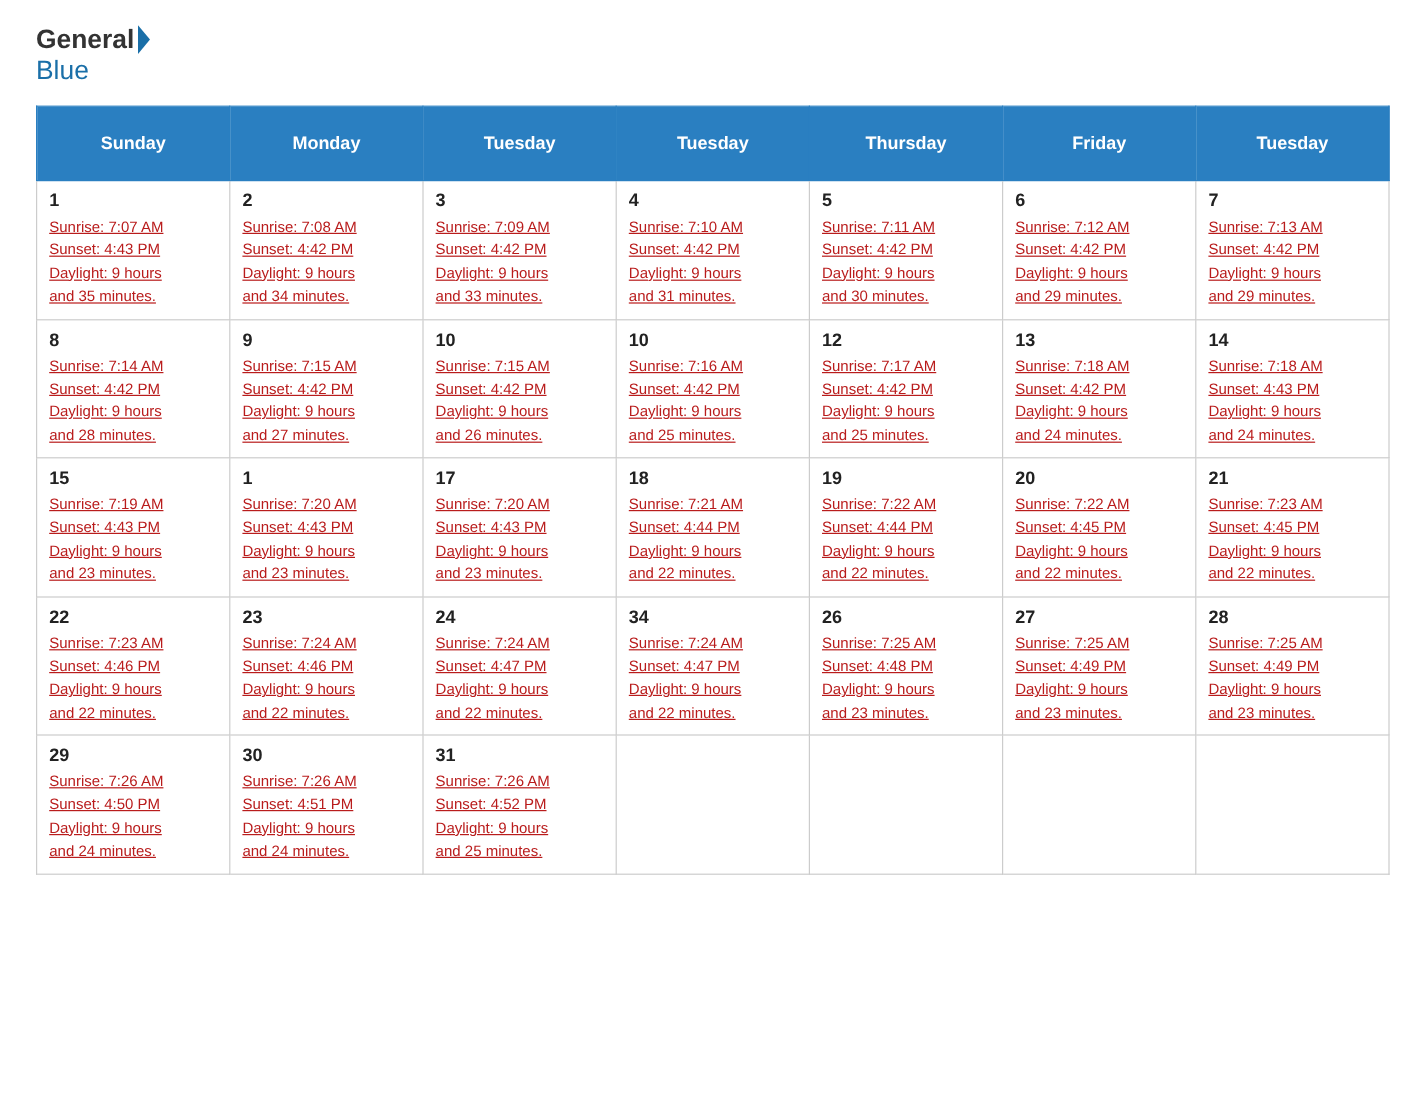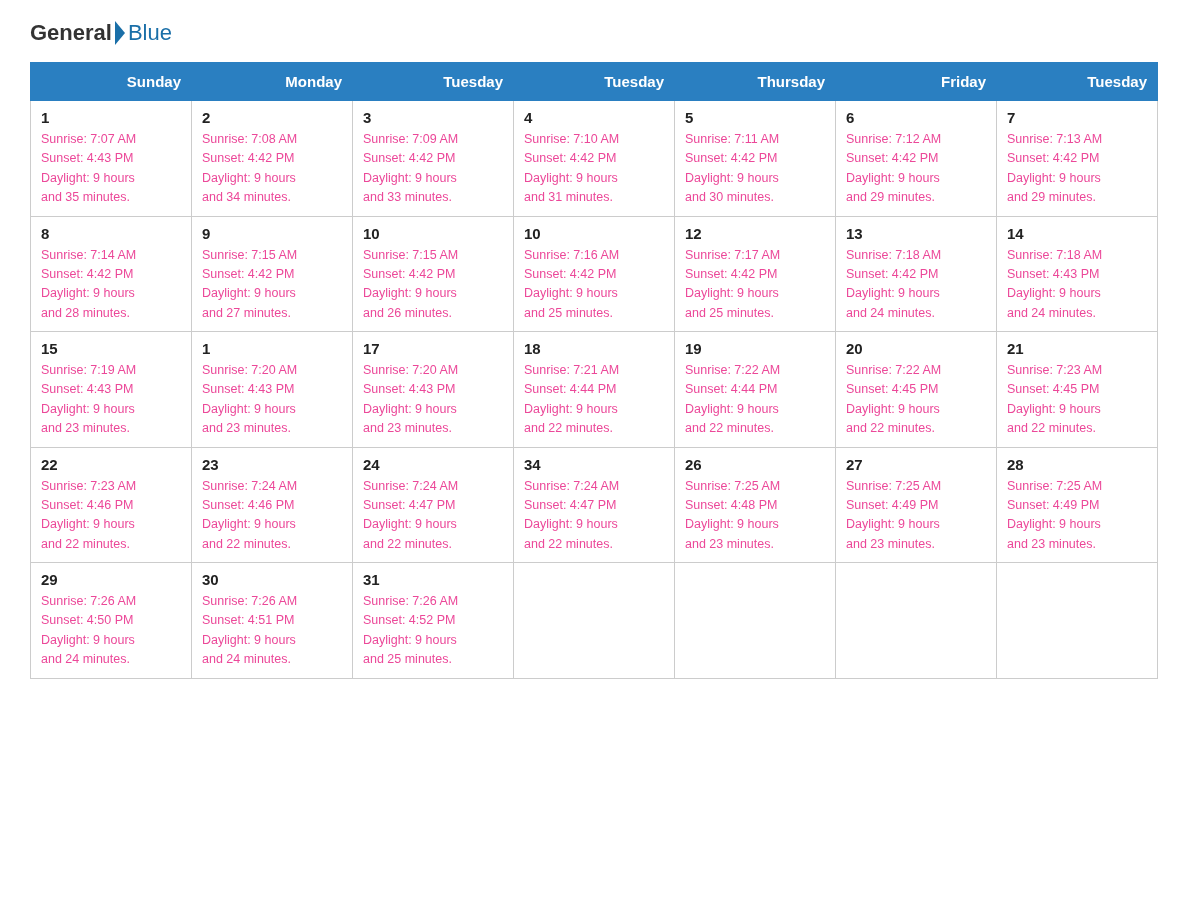--- a/index.html
+++ b/index.html
@@ -11,21 +11,21 @@
       padding: 20px 30px;
     }
     .header {
       display: flex;
       justify-content: space-between;
       align-items: flex-start;
       margin-bottom: 16px;
     }
     .logo {
       display: flex;
-      flex-direction: row;
+      flex-direction: column;
       align-items: flex-start;
     }
     .logo-text {
       display: flex;
       align-items: center;
       font-size: 22px;
       font-weight: bold;
       color: #333;
     }
     .logo-general { color: #333; }
@@ -54,22 +54,22 @@
     }
     table {
       width: 100%;
       border-collapse: collapse;
     }
     thead th {
       background: #2a7fc1;
       color: #fff;
       font-size: 15px;
       font-weight: bold;
-      padding: 10px 10px;
-      text-align: right;
+      padding: 22px 10px;
+      text-align: center;
       border: 1px solid #2a7fc1;
     }
     tbody td {
       vertical-align: top;
       border: 1px solid #ccc;
       padding: 8px 10px;
       width: calc(100% / 7);
       height: 110px;
       font-size: 13px;
       color: #333;
@@ -77,21 +77,22 @@
     .day-number {
       font-size: 15px;
       font-weight: bold;
       color: #222;
       display: block;
       margin-bottom: 4px;
     }
     .day-info {
       font-size: 12.5px;
       line-height: 1.55;
-      color: #ec4899;
+      color: #b91c1c;
+      text-decoration: underline;
     }
     tbody tr td {
       background: #fff;
     }
     tbody tr:nth-child(odd) td {
       background: #fff;
     }
     .empty-cell {
       background: #fff !important;
     }

